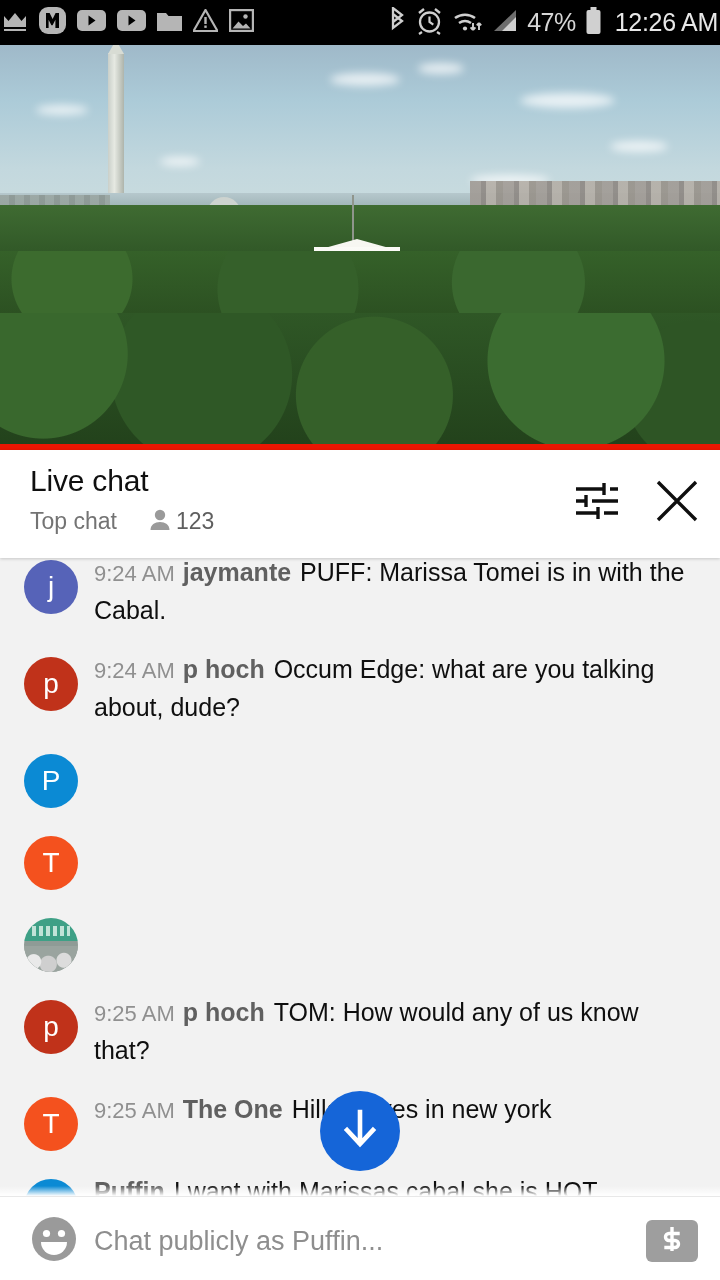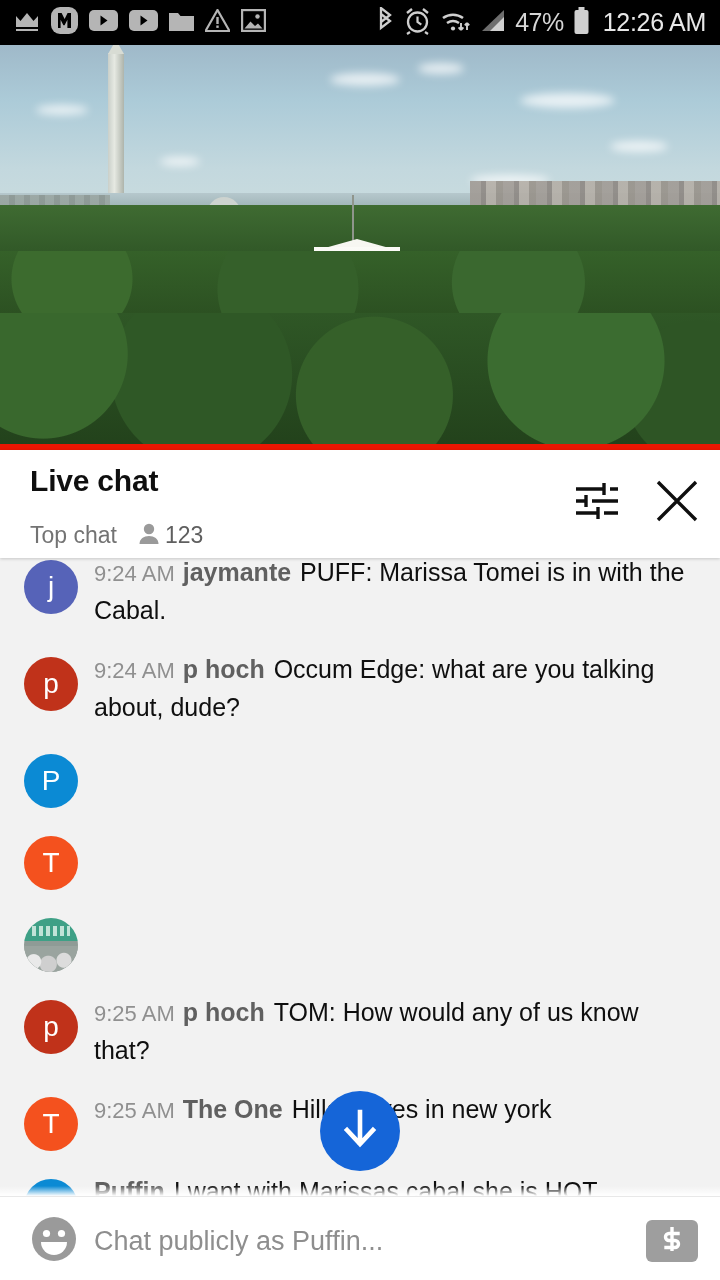--- a/index.html
+++ b/index.html
@@ -8,21 +8,21 @@
     overflow: hidden;
     font-family: "Liberation Sans", sans-serif;
     background: #ffffff;
   }
 
   
   #status-bar {
     height: 45px; width: 720px;
     background: #000000;
     display: flex; align-items: center;
-    padding: 0 14px;
+    padding: 0 2px;
     color: #bdbdbd;
   }
   #status-left { display: flex; align-items: center; gap: 11px; }
   #status-right { margin-left: auto; display: flex; align-items: center; gap: 9px; }
   .sb-icon { display: block; }
   #status-battery-text {
     font-size: 25px; color: #d6d6d6; letter-spacing: -0.5px;
   }
   #status-clock {
     font-size: 25px; color: #e8e8e8; letter-spacing: -0.3px; margin-left: 4px;
@@ -178,24 +178,24 @@
     position: relative;
     width: 720px; height: 108px;
     background: #ffffff;
     display: flex; align-items: flex-start;
     padding: 14px 20px 0 30px;
     z-index: 5;
     box-shadow: 0 1px 3px rgba(0,0,0,0.18);
   }
   #chat-header-text { display: flex; flex-direction: column; }
   #chat-title {
-    font-size: 30px; color: #0f0f0f; letter-spacing: -0.2px; line-height: 34px; font-weight: bold;
+    font-size: 30px; color: #0f0f0f; letter-spacing: -0.2px; line-height: 34px;
   }
   #chat-subrow {
-    display: flex; align-items: flex-start; gap: 5px; margin-top: 24px;
+    display: flex; align-items: flex-start; gap: 16px; margin-top: 10px;
   }
   #chat-mode {
     font-size: 23px; color: #737373;
   }
   #viewer-group { display: flex; align-items: center; gap: 5px; margin-left: 16px; }
   #viewer-count { font-size: 23px; color: #5f5f5f; }
   #chat-header-actions {
     margin-left: auto; display: flex; align-items: center; gap: 34px;
     padding-top: 14px;
   }

